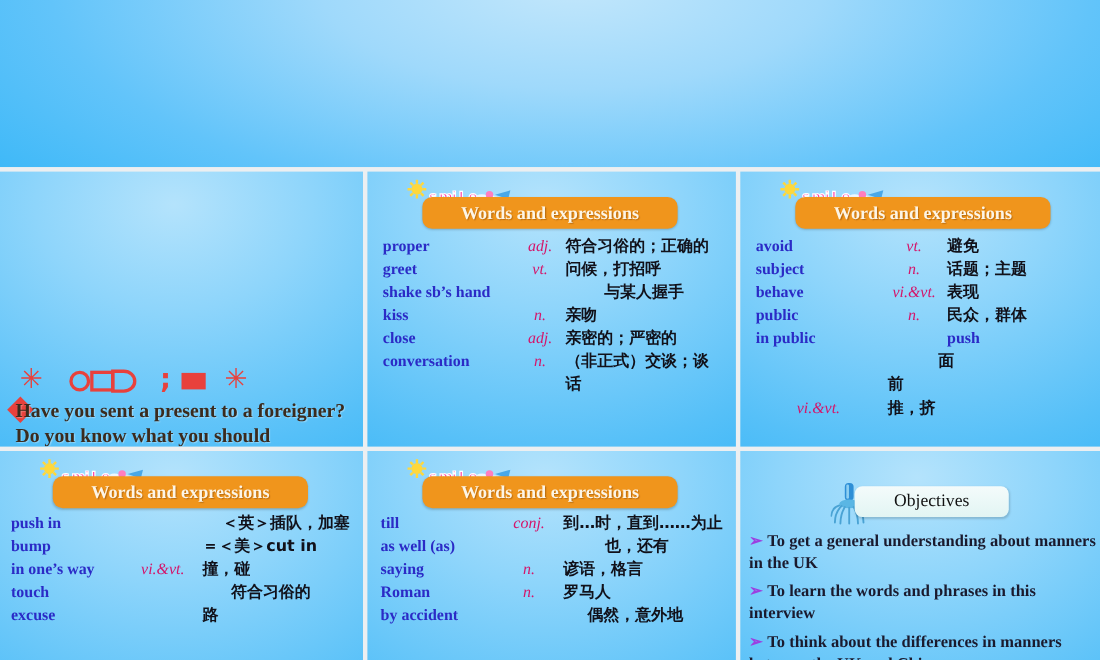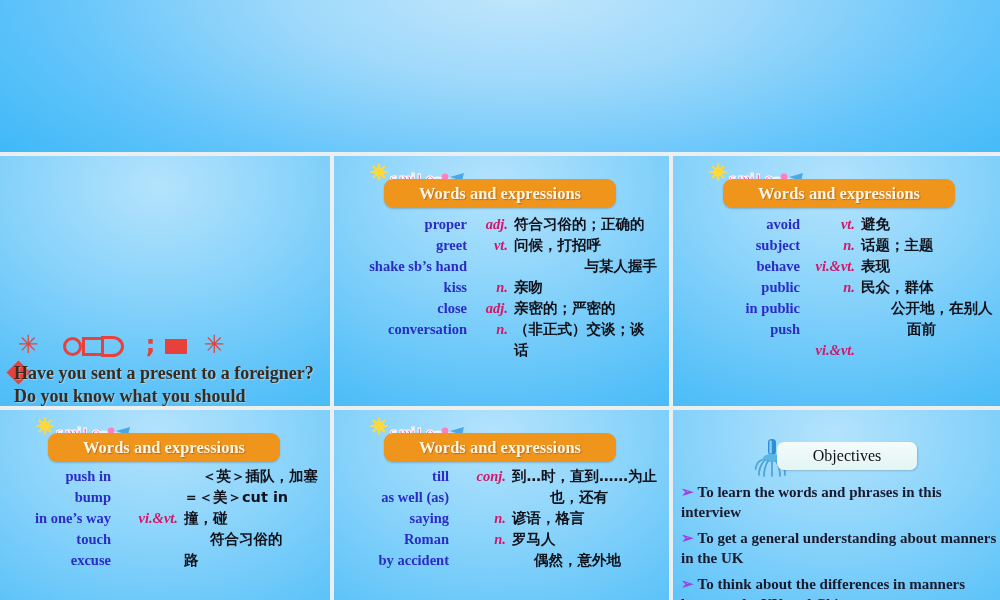--- a/index.html
+++ b/index.html
@@ -74,24 +74,24 @@
   }
   .slide.mid .bar, .slide.right .bar{left:50px;}
 
   
   .vocab{
     position:absolute;left:0;right:0;top:58px;
     display:grid;align-items:start;
     font-size:14.5px;line-height:1.45;
   }
   .v-en{
-    text-align:right;color:#2b2bc6;font-weight:700;padding-right:7px;white-space:nowrap;
+    color:#2b2bc6;font-weight:700;padding-right:7px;white-space:nowrap;
   }
   .v-pos{
-    text-align:right;color:#d4156a;font-weight:700;font-style:italic;padding-right:6px;white-space:nowrap;
+    text-align:center;color:#d4156a;font-weight:400;font-style:italic;padding-right:6px;white-space:nowrap;
   }
   .v-cn{
     text-align:left;color:#11111a;font-weight:700;
     font-family:"DejaVu Sans","Liberation Sans",sans-serif;font-size:14.5px;
   }
 
   .vocab.t1{grid-template-columns:126px 40px 1fr;left:14px;right:12px;}
   .vocab.t2{grid-template-columns:120px 54px 1fr;left:14px;right:12px;}
   .vocab.t3{grid-template-columns:108px 66px 1fr;left:10px;right:10px;top:56px;}
   .vocab.t4{grid-template-columns:110px 56px 1fr;left:12px;right:10px;top:56px;}
@@ -171,21 +171,21 @@
         <div class="v-en">proper</div>
         <div class="v-pos">adj.</div>
         <div class="v-cn">符合习俗的；正确的</div>
 
         <div class="v-en">greet</div>
         <div class="v-pos">vt.</div>
         <div class="v-cn">问候，打招呼</div>
 
         <div class="v-en">shake sb’s hand</div>
         <div class="v-pos"></div>
-        <div class="v-cn" style="text-align:right">与某人握手</div>
+        <div class="v-cn" style="text-align:center">与某人握手</div>
 
         <div class="v-en">kiss</div>
         <div class="v-pos">n.</div>
         <div class="v-cn">亲吻</div>
 
         <div class="v-en">close</div>
         <div class="v-pos">adj.</div>
         <div class="v-cn">亲密的；严密的</div>
 
         <div class="v-en">conversation</div>
@@ -235,28 +235,28 @@
         <div class="v-en">behave</div>
         <div class="v-pos">vi.&amp;vt.</div>
         <div class="v-cn">表现</div>
 
         <div class="v-en">public</div>
         <div class="v-pos">n.</div>
         <div class="v-cn">民众，群体</div>
 
         <div class="v-en">in public</div>
         <div class="v-pos"></div>
-        <div class="v-cn" style="text-indent:30px">公开地，在别人</div>
 
         <div class="v-en">push</div>
         <div class="v-pos"></div>
         <div class="v-cn" style="text-indent:46px">面前</div>
 
         <div class="v-en"></div>
         <div class="v-pos">vi.&amp;vt.</div>
+        <div class="v-cn">推，挤</div>
       </div>
     </div>
 
     <div class="slide">
       <svg class="smile" viewBox="0 0 118 28">
         <circle cx="13" cy="9" r="5" fill="#ffd83b"></circle>
         <g stroke="#ffd83b" stroke-width="2.2">
           <line x1="13" y1="0.5" x2="13" y2="4"></line>
             <line x1="13" y1="14" x2="13" y2="17.5"></line>
           <line x1="4.5" y1="9" x2="8" y2="9"></line>
@@ -372,24 +372,24 @@
           <path d="M26 21.5 C31 23 33 27 33.4 31"></path>
         </g>
       </svg>
       <div class="obj-box">
         <span>Objectives</span>
       </div>
 
       <div class="obj-list">
         <ul>
           <li>
-            <span class="arw">➢</span><span>To learn the words and phrases in this interview</span>
+            <span class="arw">➢</span><span>To get a general understanding about manners in the UK</span>
           </li>
           <li>
-            <span class="arw">➢</span><span>To get a general understanding about manners in the UK</span>
+            <span class="arw">➢</span><span>To learn the words and phrases in this interview</span>
           </li>
           <li>
             <span class="arw">➢</span><span>To think about the differences in manners between the UK and China</span>
           </li>
         </ul>
       </div>
     </div>
 
   </div>
 </div>

